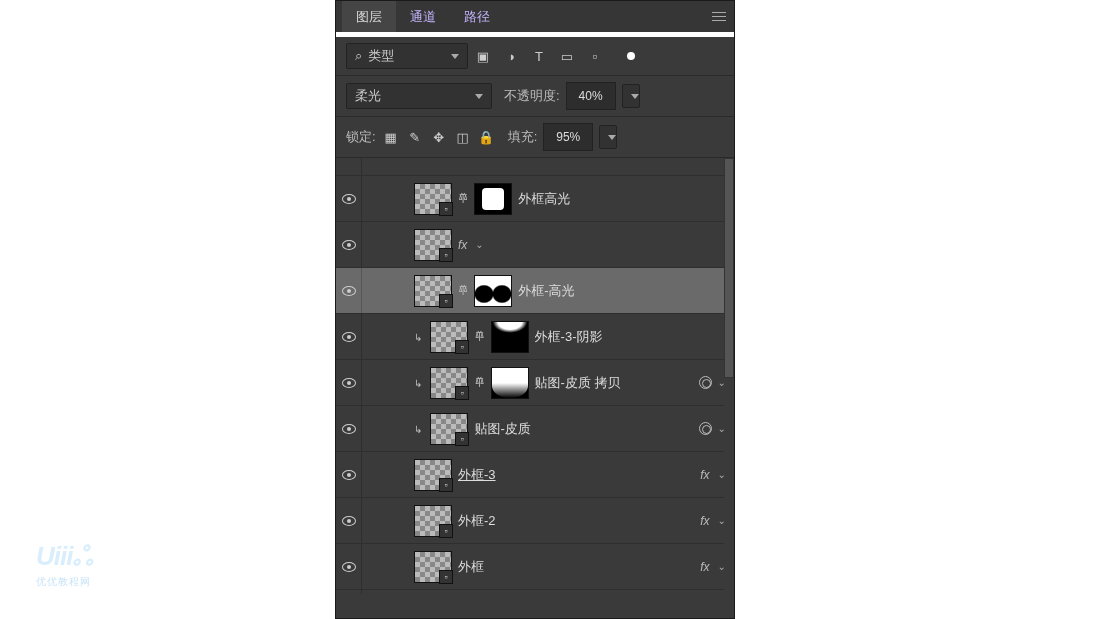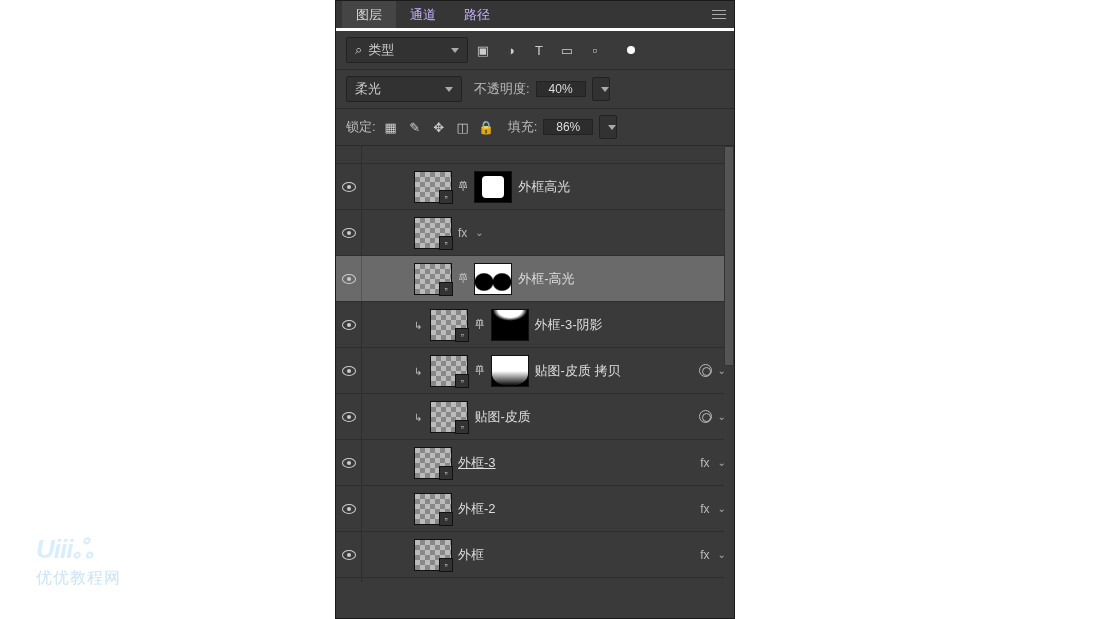--- a/index.html
+++ b/index.html
@@ -18,23 +18,23 @@
     top: 0;
     width: 400px;
     height: 619px;
     background: #3a3a3a;
     border: 1px solid #1a1a1a;
     overflow: hidden;
   }
   .tabs {
     display: flex;
     align-items: center;
-    height: 30px;
+    height: 36px;
     background: #363636;
-    border-bottom: 3px solid #ffffff;
+    border-bottom: 5px solid #ffffff;
     padding: 0 6px;
   }
   .tab {
     padding: 0 14px;
     height: 100%;
     display: flex;
     align-items: center;
     color: #c4b5fd;
     cursor: pointer;
     font-size: 13px;
@@ -82,22 +82,22 @@
     border-left: 4px solid transparent;
     border-right: 4px solid transparent;
     border-top: 5px solid #aaa;
   }
   .caret-box {
     width: 18px; height: 24px; background:#323232; border:1px solid #222;
     display:flex; align-items:center; justify-content:center; border-radius:2px;
   }
 
   .filter-dd { width: 122px; }
-  .blend-dd  { width: 116px; }
-  .val-box   { width: 50px; background:#2d2d2d; border:1px solid #222; height:16px;
+  .blend-dd  { width: 146px; }
+  .val-box   { width: 50px; background:#2d2d2d; border:1px solid #222; height:28px;
                display:flex; align-items:center; justify-content:center; color:#ddd; font-size:12px;}
 
   .icon-row { display:flex; gap:10px; align-items:center; flex:1; justify-content:flex-start; color:#ccc;}
   .mini-icon { width:18px; height:18px; display:flex; align-items:center; justify-content:center; color:#ccc; }
 
   .label-txt { color:#bbb; font-size:13px; }
 
   .layers-scroll {
     position: relative;
     height: 436px;
@@ -164,30 +164,30 @@
     width: 38px; height: 32px; background:#000; border:1px solid #111; flex-shrink:0;
     display:flex; align-items:center; justify-content:center; overflow:hidden;
   }
   .mask-white-rect { width:22px; height:22px; background:#fff; border-radius:4px; }
   .mask-grad-top { width:100%; height:100%; background: radial-gradient(ellipse 60% 45% at 50% 0%, #fff 55%, #000 80%); }
   .mask-grad-sides { width:100%; height:100%; background: radial-gradient(ellipse 40% 45% at 25% 60%, #000 60%, transparent 70%), radial-gradient(ellipse 40% 45% at 75% 60%, #000 60%, transparent 70%), #fff; }
   .mask-grad-bottom { width:100%; height:100%; background: linear-gradient(#fff 50%, #000 100%); border-radius: 0 0 50% 50%/0 0 40% 40%;}
 
   .layer-name { color:#ddd; font-size:13px; flex:1; white-space:nowrap; overflow:hidden; text-overflow:ellipsis; }
   .layer-name.underlined { text-decoration: underline; }
-  .fx-label { color:#bbb; font-size:12px; margin-right:2px;}
+  .fx-label { color:#bbb; font-size:12px; font-style:italic; margin-right:2px;}
   .expand-caret { color:#aaa; font-size:10px; margin-right:4px; }
   .circ { width:13px; height:13px; border:1px solid #bbb; border-radius:50%; display:inline-block; position:relative;}
   .circ::after{content:'';position:absolute;left:2px;top:2px;width:7px;height:7px;border:1px solid #bbb;border-radius:50%;}
 
   .watermark {
     position:absolute; left:36px; bottom:30px; color:#d9eefc; font-family:Arial,sans-serif;
   }
   .watermark .big { font-size:26px; font-weight:800; letter-spacing:-1px; font-style:italic;}
-  .watermark .sm { font-size:16px; color:#c9e4f7; letter-spacing:1px;}
+  .watermark .sm { font-size:10px; color:#c9e4f7; letter-spacing:1px;}
 </style>
 </head>
 <body>
 
 <div class="panel">
 
   <div class="tabs">
     <div class="tab active">图层</div>
     <div class="tab">通道</div>
     <div class="tab">路径</div>
@@ -229,21 +229,21 @@
   </div>
 
   <div class="control-row">
     <span class="label-txt">锁定:</span>
     <div class="mini-icon">▦</div>
     <div class="mini-icon">✎</div>
     <div class="mini-icon">✥</div>
     <div class="mini-icon">◫</div>
     <div class="mini-icon">🔒</div>
     <span class="label-txt" style="margin-left:6px;">填充:</span>
-    <div class="val-box">86%</div>
+    <div class="val-box">95%</div>
     <div class="caret-box">
         <span class="caret"></span>
       </div>
   </div>
 
   <div class="layers-scroll">
 
     <div class="layer-row trimmed">
       <div class="eye-col"></div>
       <div class="indent" style="width:40px;"></div>

